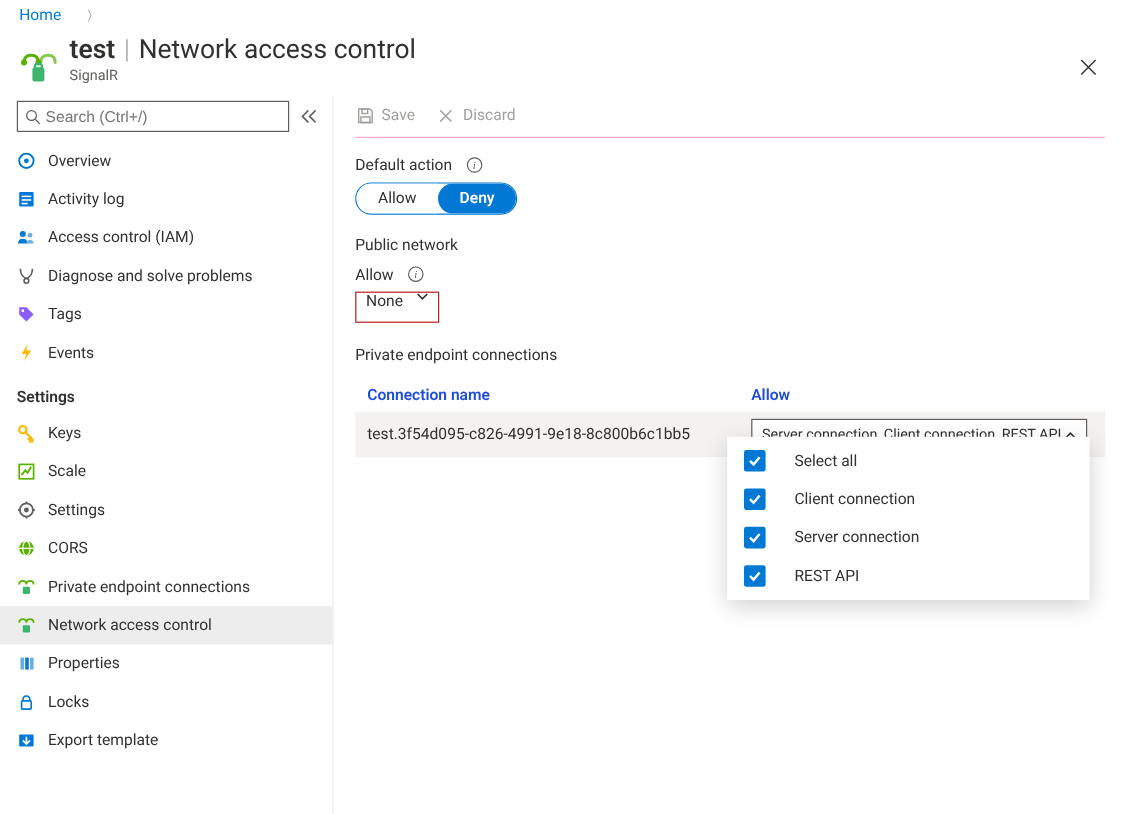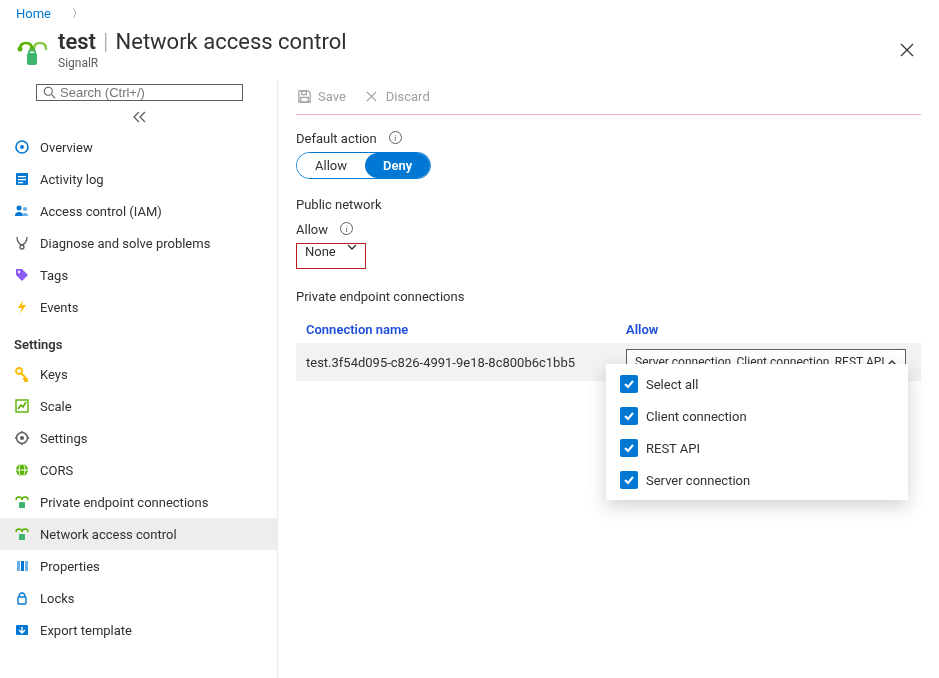--- a/index.html
+++ b/index.html
@@ -12,36 +12,36 @@
     height: 678px;
     overflow: hidden;
   }
   a { color: #0078d4; text-decoration: none; }
 
   
   .breadcrumb { padding: 6px 16px 4px; font-size: 13px; display:flex; align-items:center; gap:21px; }
   .breadcrumb .chev { color:#605e5c; font-size:11px; }
 
   
-  .header { display:flex; align-items:center; padding: 4px 18px 10px 16px; }
+  .header { display:flex; align-items:flex-end; padding: 4px 18px 10px 16px; }
   .header-icon { width:32px; height:32px; margin-right:10px; margin-top:2px; flex:0 0 auto; }
   .header-titles { flex:1; }
   .header-title { font-size:22px; font-weight:600; color:#323130; }
   .header-title .thin { font-weight:400; color:#323130; }
   .header-title .pipe { color:#a19f9d; font-weight:300; margin:0 2px 0 2px; }
   .header-sub { font-size:12px; color:#605e5c; margin-top:2px; }
   .close-btn { width:28px; height:28px; display:flex; align-items:center; justify-content:center; cursor:pointer; color:#605e5c; font-size:14px; }
 
   
   .body { display:flex; height: calc(678px - 78px); }
   .sidebar { width:278px; flex:0 0 278px; border-right:1px solid #edebe9; padding-top:4px; }
   .main { flex:1; padding: 4px 18px 0 18px; }
 
   
-  .side-search-row { display:flex; align-items:center; padding:0 12px 8px 14px; gap:10px;flex-direction:column; }
+  .side-search-row { display:flex; align-items:center; padding:0 12px 8px 14px; gap:10px; }
   .search-box { flex:1; height:26px; border:1px solid #605e5c; display:flex; align-items:center; padding:0 6px; background:#fff; }
   .search-box input { border:none; outline:none; flex:1; font-size:13px; color:#323130; background:transparent; }
   .search-box .mag { color:#605e5c; margin-right:4px; }
   .collapse-btn { color:#605e5c; cursor:pointer; font-size:13px; }
 
   
   .side-item { display:flex; align-items:center; height:32px; padding:0 12px 0 14px; cursor:pointer; gap:10px; }
   .side-item.selected { background:#ededed; }
   .side-item .ico { width:16px; height:16px; display:flex; align-items:center; justify-content:center; flex:0 0 16px; }
   .side-item .lbl { font-size:13px; color:#323130; }
@@ -73,21 +73,21 @@
   .tbl-head { display:flex; padding:6px 10px; font-weight:600; color:#1d4ed8; }
   .col-name { width:320px; }
   .col-allow { flex:1; }
   .tbl-row { display:flex; align-items:center; padding:6px 10px; background:#f3f2f1; }
   .tbl-row .col-name { font-size:13px; }
   .row-dd { border:1px solid #605e5c; height:25px; width:280px; display:flex; align-items:center; justify-content:space-between; padding:12px 8px; background:#fff; cursor:pointer; font-size:12px; }
   .row-dd .chev { font-size:12px; }
 
   
   .dd-popup { position:absolute; width:302px; background:#fff; box-shadow:0 6px 18px rgba(0,0,0,.18); padding:4px 0; }
-  .dd-popup .dd-item { display:flex; align-items:center; gap:8px; padding:7px 14px; cursor:pointer; }
+  .dd-popup .dd-item { display:flex; align-items:center; gap:24px; padding:7px 14px; cursor:pointer; }
   .chk { width:18px; height:18px; background:#0078d4; border-radius:2px; display:flex; align-items:center; justify-content:center; }
   .chk svg { width:12px; height:12px; }
 
   svg { display:block; }
 </style>
 </head>
 <body>
 
 <div class="breadcrumb">
   <a href="#">Home</a>
@@ -373,26 +373,26 @@
             </svg>
           </span>
         <span>Client connection</span>
       </div>
       <div class="dd-item">
         <span class="chk">
             <svg viewBox="0 0 12 12">
               <path d="M2 6 L5 9 L10 3" fill="none" stroke="#fff" stroke-width="2"></path>
             </svg>
           </span>
-        <span>REST API</span>
+        <span>Server connection</span>
       </div>
       <div class="dd-item">
         <span class="chk">
             <svg viewBox="0 0 12 12">
               <path d="M2 6 L5 9 L10 3" fill="none" stroke="#fff" stroke-width="2"></path>
             </svg>
           </span>
-        <span>Server connection</span>
+        <span>REST API</span>
       </div>
     </div>
 
   </div>
 </div>
 
 </body></html>

